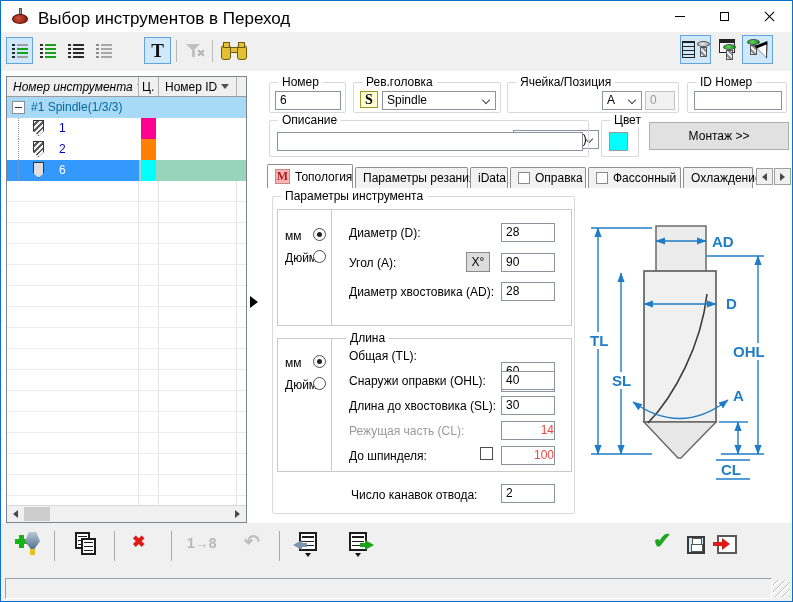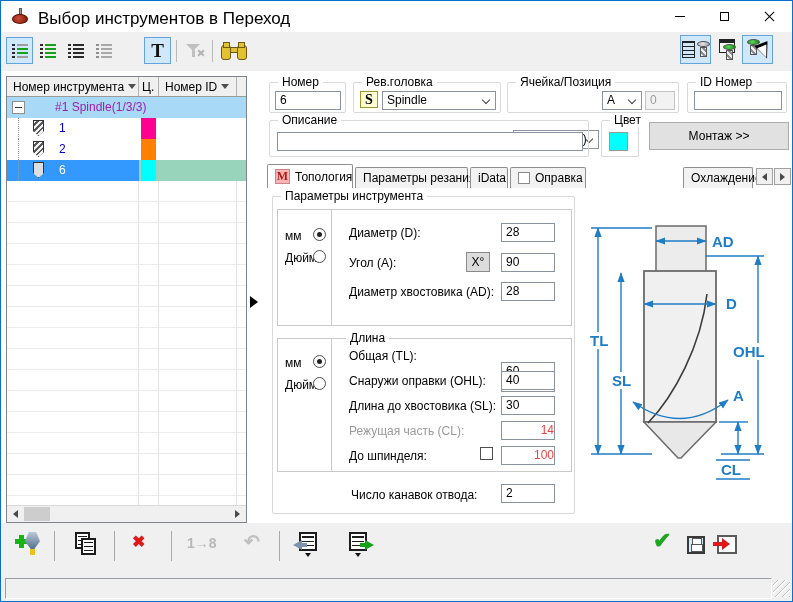--- a/index.html
+++ b/index.html
@@ -61,26 +61,26 @@
   .ptr.b { border-left:7px solid transparent; border-right:7px solid transparent; border-bottom:16px solid #000;
            transform:rotate(158deg); }
   .ptr.w { border-left:5px solid transparent; border-right:5px solid transparent; border-bottom:12px solid #fff;
            transform:rotate(158deg); }
 
   
   .ltable { position:absolute; left:5px; top:75px; width:241px; height:447px; border:1px solid #7f848c; background:#fff; }
   .lhead { position:absolute; left:0; top:0; width:239px; height:20px; background:#f0f0f0; border-bottom:1px solid #9b9b9b; }
   .hcell { position:absolute; top:0; height:19px; border-right:1px solid #b3b3b3; font-size:12px; color:#000;
            display:flex; align-items:center; padding-left:6px; overflow:hidden; white-space:nowrap; }
-  .hc1 { left:0; width:132px; } .hc2 { left:132px; width:20px; padding-left:3px; } .hc3 { left:152px; width:78px; }
+  .hc1 { left:0; width:132px;font-style:italic; } .hc2 { left:132px; width:20px; padding-left:3px; } .hc3 { left:152px; width:78px; }
   .sort { width:0; height:0; border-left:4px solid transparent; border-right:4px solid transparent; border-top:5px solid #4f4f4f; margin-left:4px; flex:none; }
   .trow { position:absolute; left:0; width:239px; height:21px; font-size:12px; }
   .minusbox { position:absolute; left:5px; top:4px; width:13px; height:13px; background:#fff; border:1px solid #8f8f8f; }
   .minusbox::after { content:""; position:absolute; left:2px; top:5px; width:7px; height:1px; background:#333; }
-  .grp-label { position:absolute; left:24px; top:0; line-height:21px; color:#a21caf; white-space:nowrap;margin-left:24px; }
+  .grp-label { position:absolute; left:24px; top:0; line-height:21px; color:#0369a1; white-space:nowrap; }
   .dotv { position:absolute; left:11px; top:0; height:21px; border-left:1px dotted #9a9a9a; }
   .drill { position:absolute; left:26px; top:2px; width:11px; height:16px; border:1px solid #333;
            background:repeating-linear-gradient(135deg,#f2f2f2 0 2px,#5a5a5a 2px 4px);
            clip-path:polygon(0 0,100% 0,100% 68%,50% 100%,0 68%); }
   .drill.plain { background:#dedede; }
   .tnum { position:absolute; left:52px; top:0; line-height:21px; color:#0000cc; }
   .ccell { position:absolute; left:132px; top:0; width:20px; height:21px; }
   .swatch { position:absolute; left:2px; top:0; width:15px; height:21px; }
   .namecell-sel { position:absolute; left:0; top:0; width:132px; height:21px; background:#3399ff; }
   .idcell-sel { position:absolute; left:152px; top:0; width:87px; height:21px; background:#98d4bb; }
@@ -414,20 +414,24 @@
     <div class="tab" style="left:88px; width:113px;">
       <span>Параметры резания</span>
     </div>
     <div class="tab" style="left:203px; width:38px;">
       <span>iData</span>
     </div>
     <div class="tab" style="left:243px; width:76px;">
       <span class="tab-check"></span>
       <span>Оправка</span>
     </div>
+    <div class="tab" style="left:321px; width:93px;">
+      <span class="tab-check"></span>
+      <span>Фассонный</span>
+    </div>
     <div class="tab" style="left:416px; width:70px;">
       <span>Охлаждение</span>
     </div>
     <div class="tsbtn" style="left:489px;">
         <span class="tri-l"></span>
       </div>
     <div class="tsbtn" style="left:507px;">
         <span class="tri-r"></span>
       </div>
   </div>

